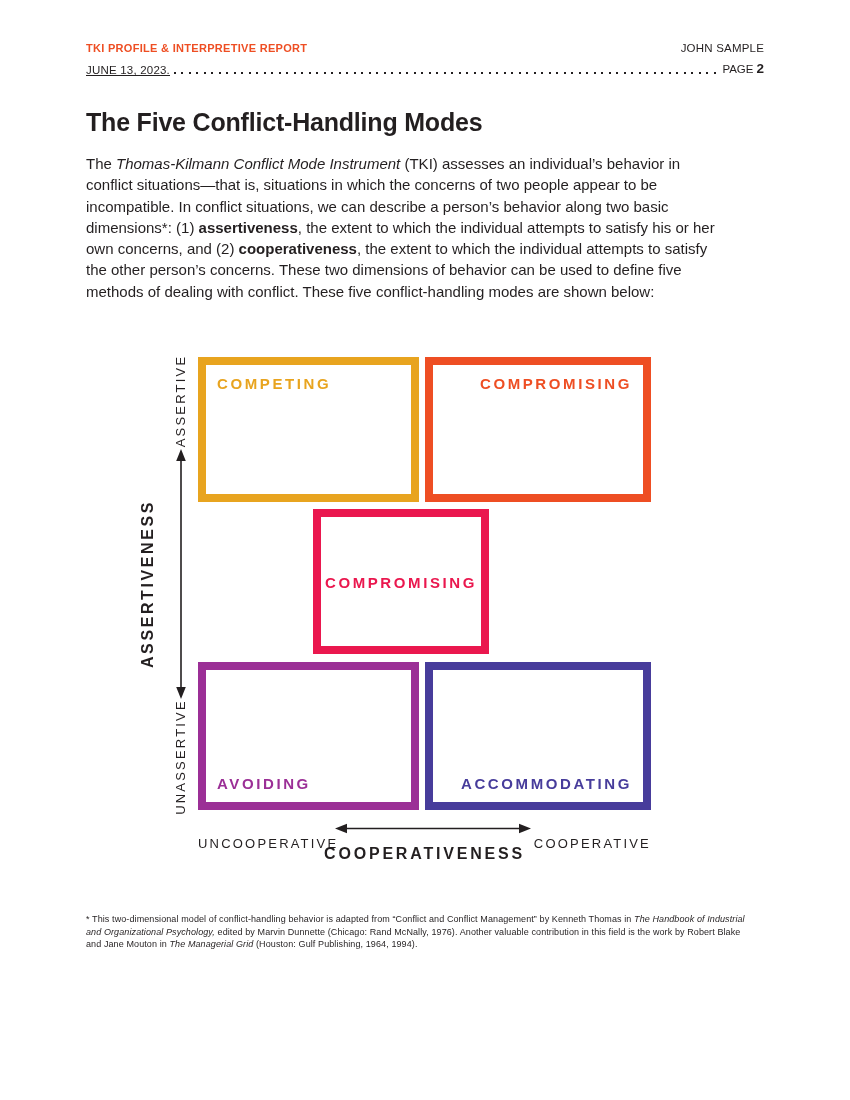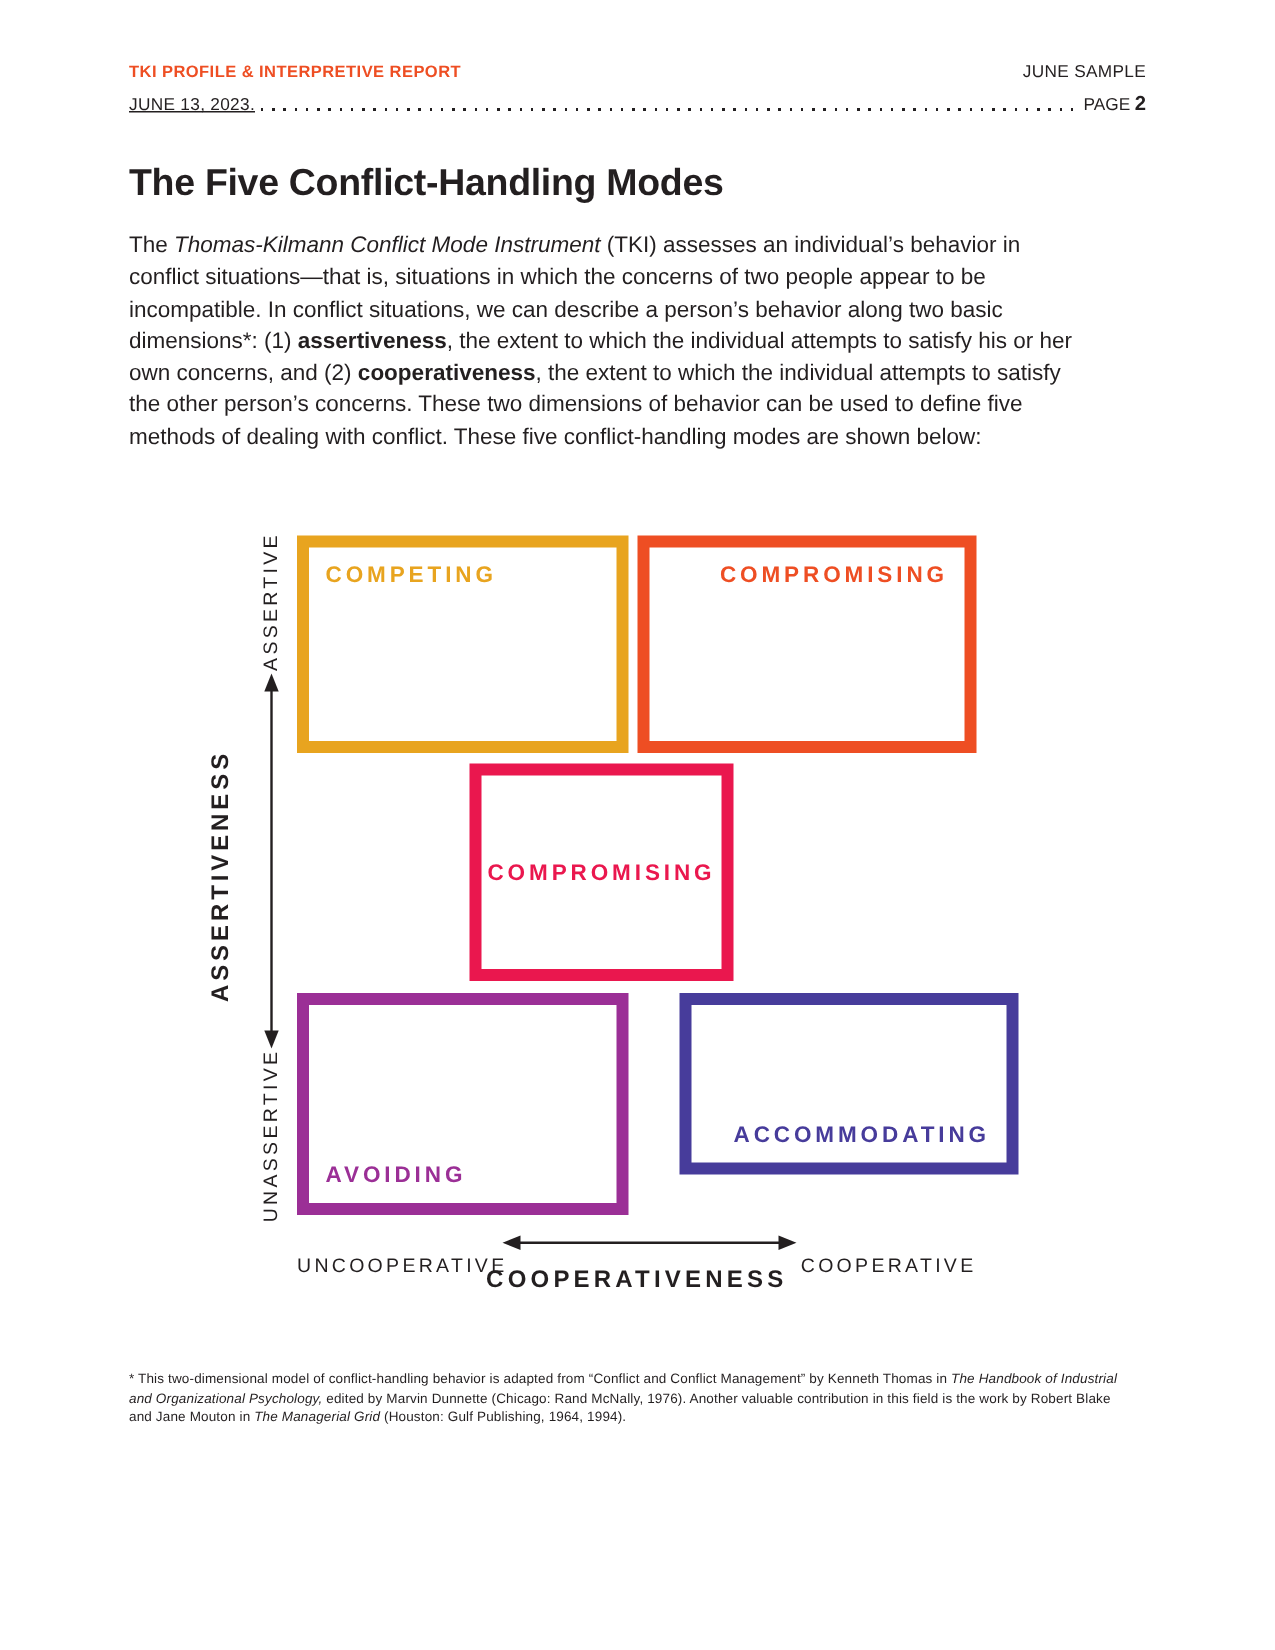--- a/index.html
+++ b/index.html
@@ -30,21 +30,21 @@
   .mode-label{position:absolute;font-weight:bold;font-size:15px;letter-spacing:2.6px;white-space:nowrap;}
   .lbl-tl{top:10px;left:11px;}
   .lbl-tr{top:10px;right:11px;}
   .lbl-c{top:50%;left:0;right:0;transform:translateY(-50%);text-align:center;}
   .lbl-bl{bottom:10px;left:11px;}
   .lbl-br{bottom:10px;right:11px;}
   #box-competing{left:198px;top:17px;width:221px;height:145px;}
   #box-collaborating{left:425px;top:17px;width:226px;height:145px;}
   #box-compromising{left:313px;top:169px;width:176px;height:145px;}
   #box-avoiding{left:198px;top:322px;width:221px;height:148px;}
-  #box-accommodating{left:425px;top:322px;width:226px;height:121px;margin-left:28px;}
+  #box-accommodating{left:425px;top:322px;width:226px;height:148px;}
   
   .vtext{position:absolute;white-space:nowrap;transform:translate(-50%,-50%) rotate(-90deg);
     font-size:13px;letter-spacing:2.2px;}
   .vtitle{position:absolute;white-space:nowrap;transform:translate(-50%,-50%) rotate(-90deg);
     font-size:16px;font-weight:bold;letter-spacing:2.6px;}
   #assertive{left:180px;top:61px;}
   #unassertive{left:180px;top:417px;}
   #assertiveness{left:148px;top:244px;}
   .axis-h{position:absolute;top:496px;font-size:13px;letter-spacing:2.2px;white-space:nowrap;}
   #uncooperative{left:198px;}
@@ -58,21 +58,21 @@
   .footnote{position:absolute;left:86px;top:913px;width:668px;margin:0;font-size:9px;line-height:12.6px;letter-spacing:0.1px;}
 </style>
 </head>
 <body>
 
 <div class="page">
 
   <div class="hdr">
     <div class="hrow1">
       <span class="htitle" style="color: rgb(238, 78, 35);">TKI PROFILE &amp; INTERPRETIVE REPORT</span>
-      <span class="hname">JUNE SAMPLE</span>
+      <span class="hname">JOHN SAMPLE</span>
     </div>
     <div class="hrow2">
       <span class="hdate">JUNE 13, 2023.</span>
       <span class="leader"></span>
       <span class="hpage"><span>PAGE</span><b>2</b></span>
     </div>
   </div>
 
   <h1 class="title">The Five Conflict-Handling Modes</h1>
 

